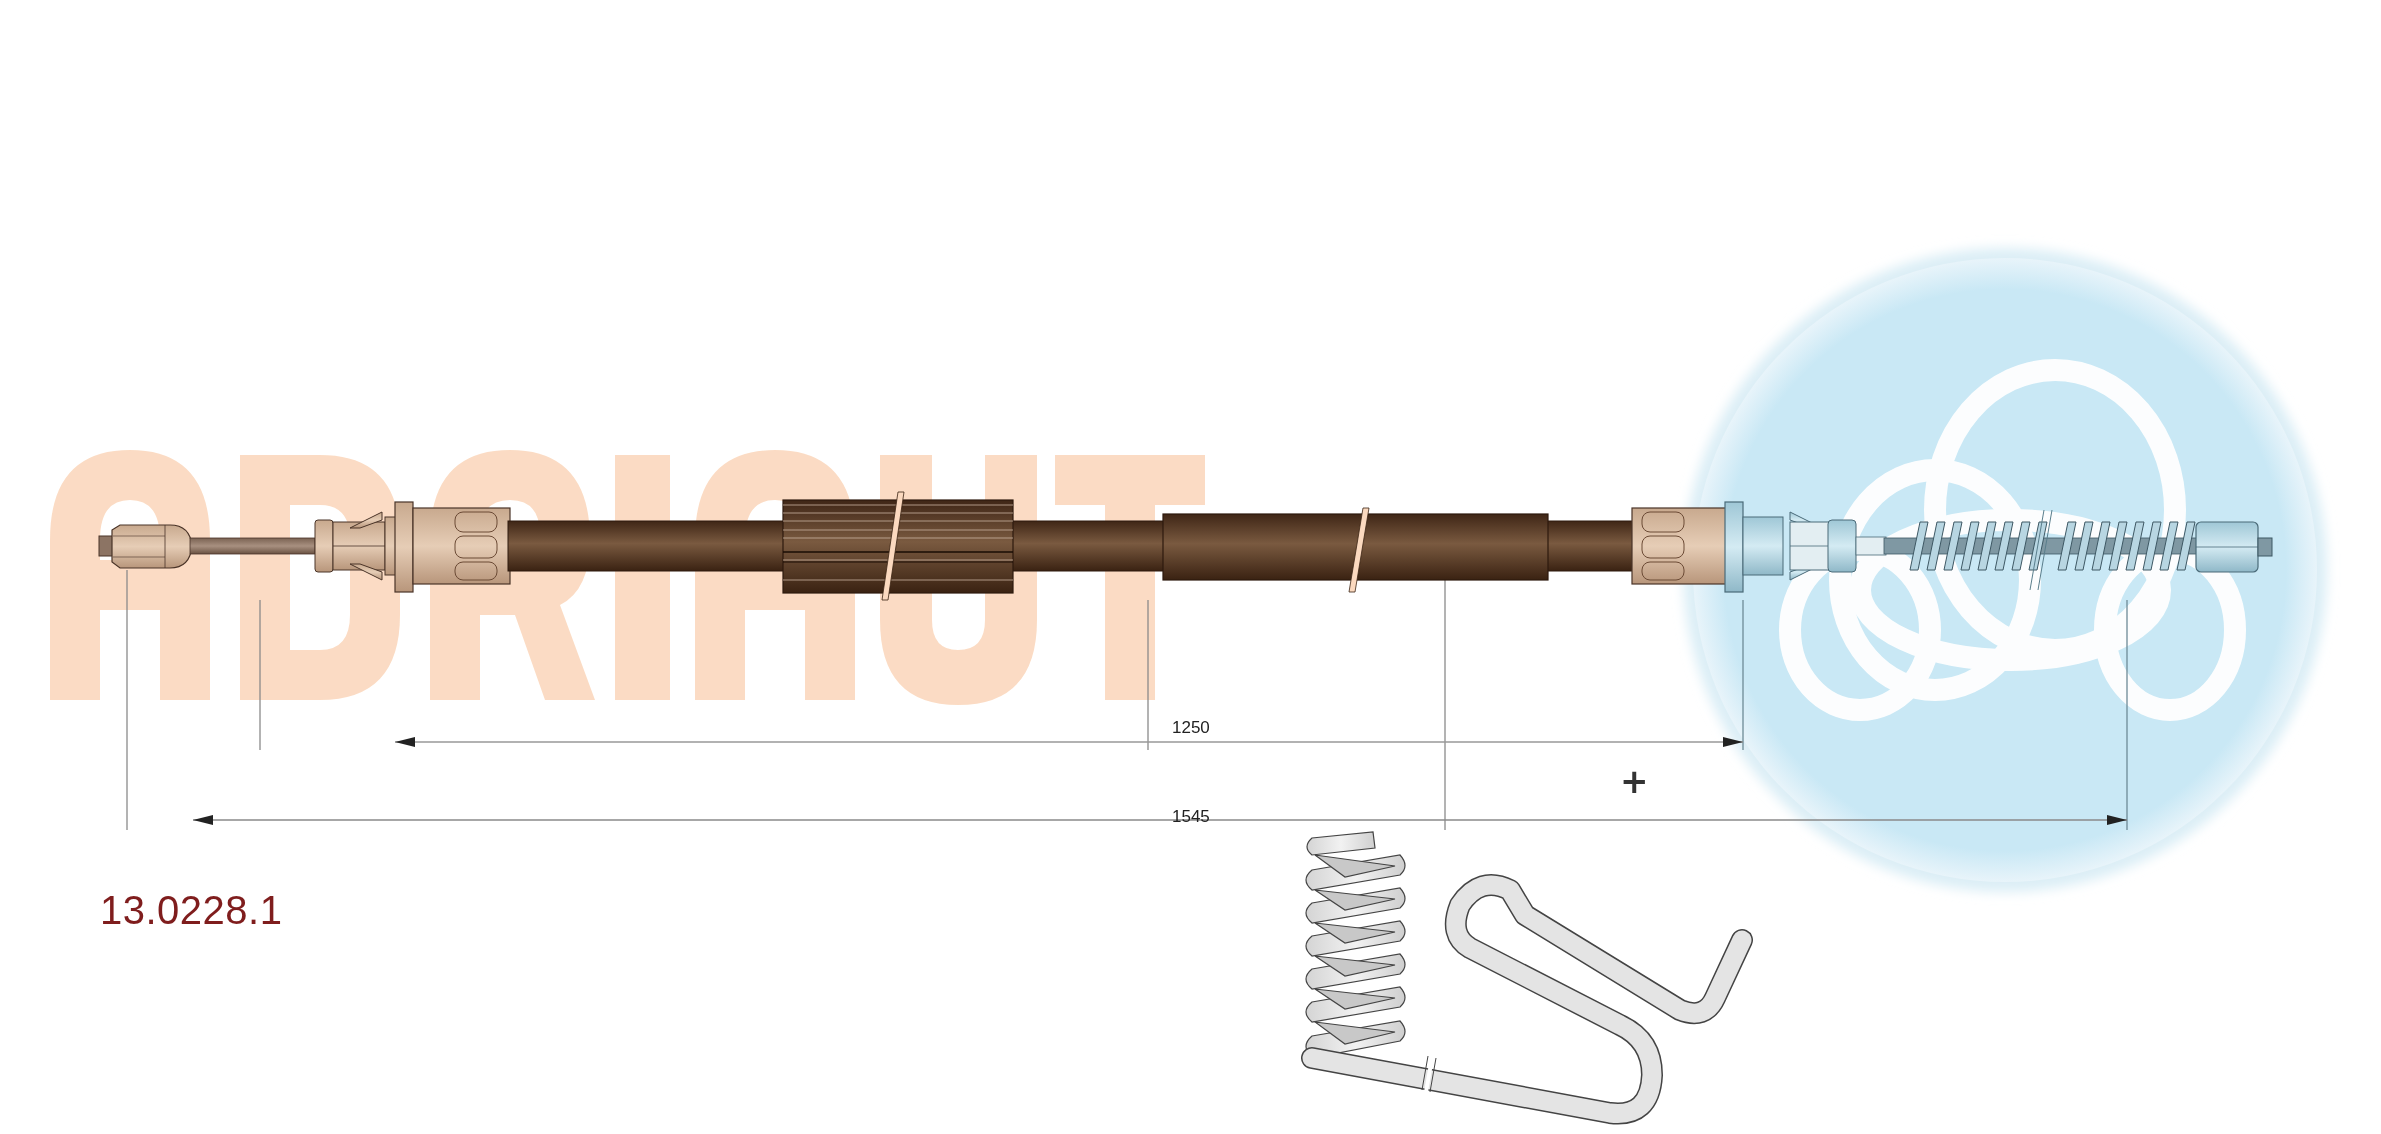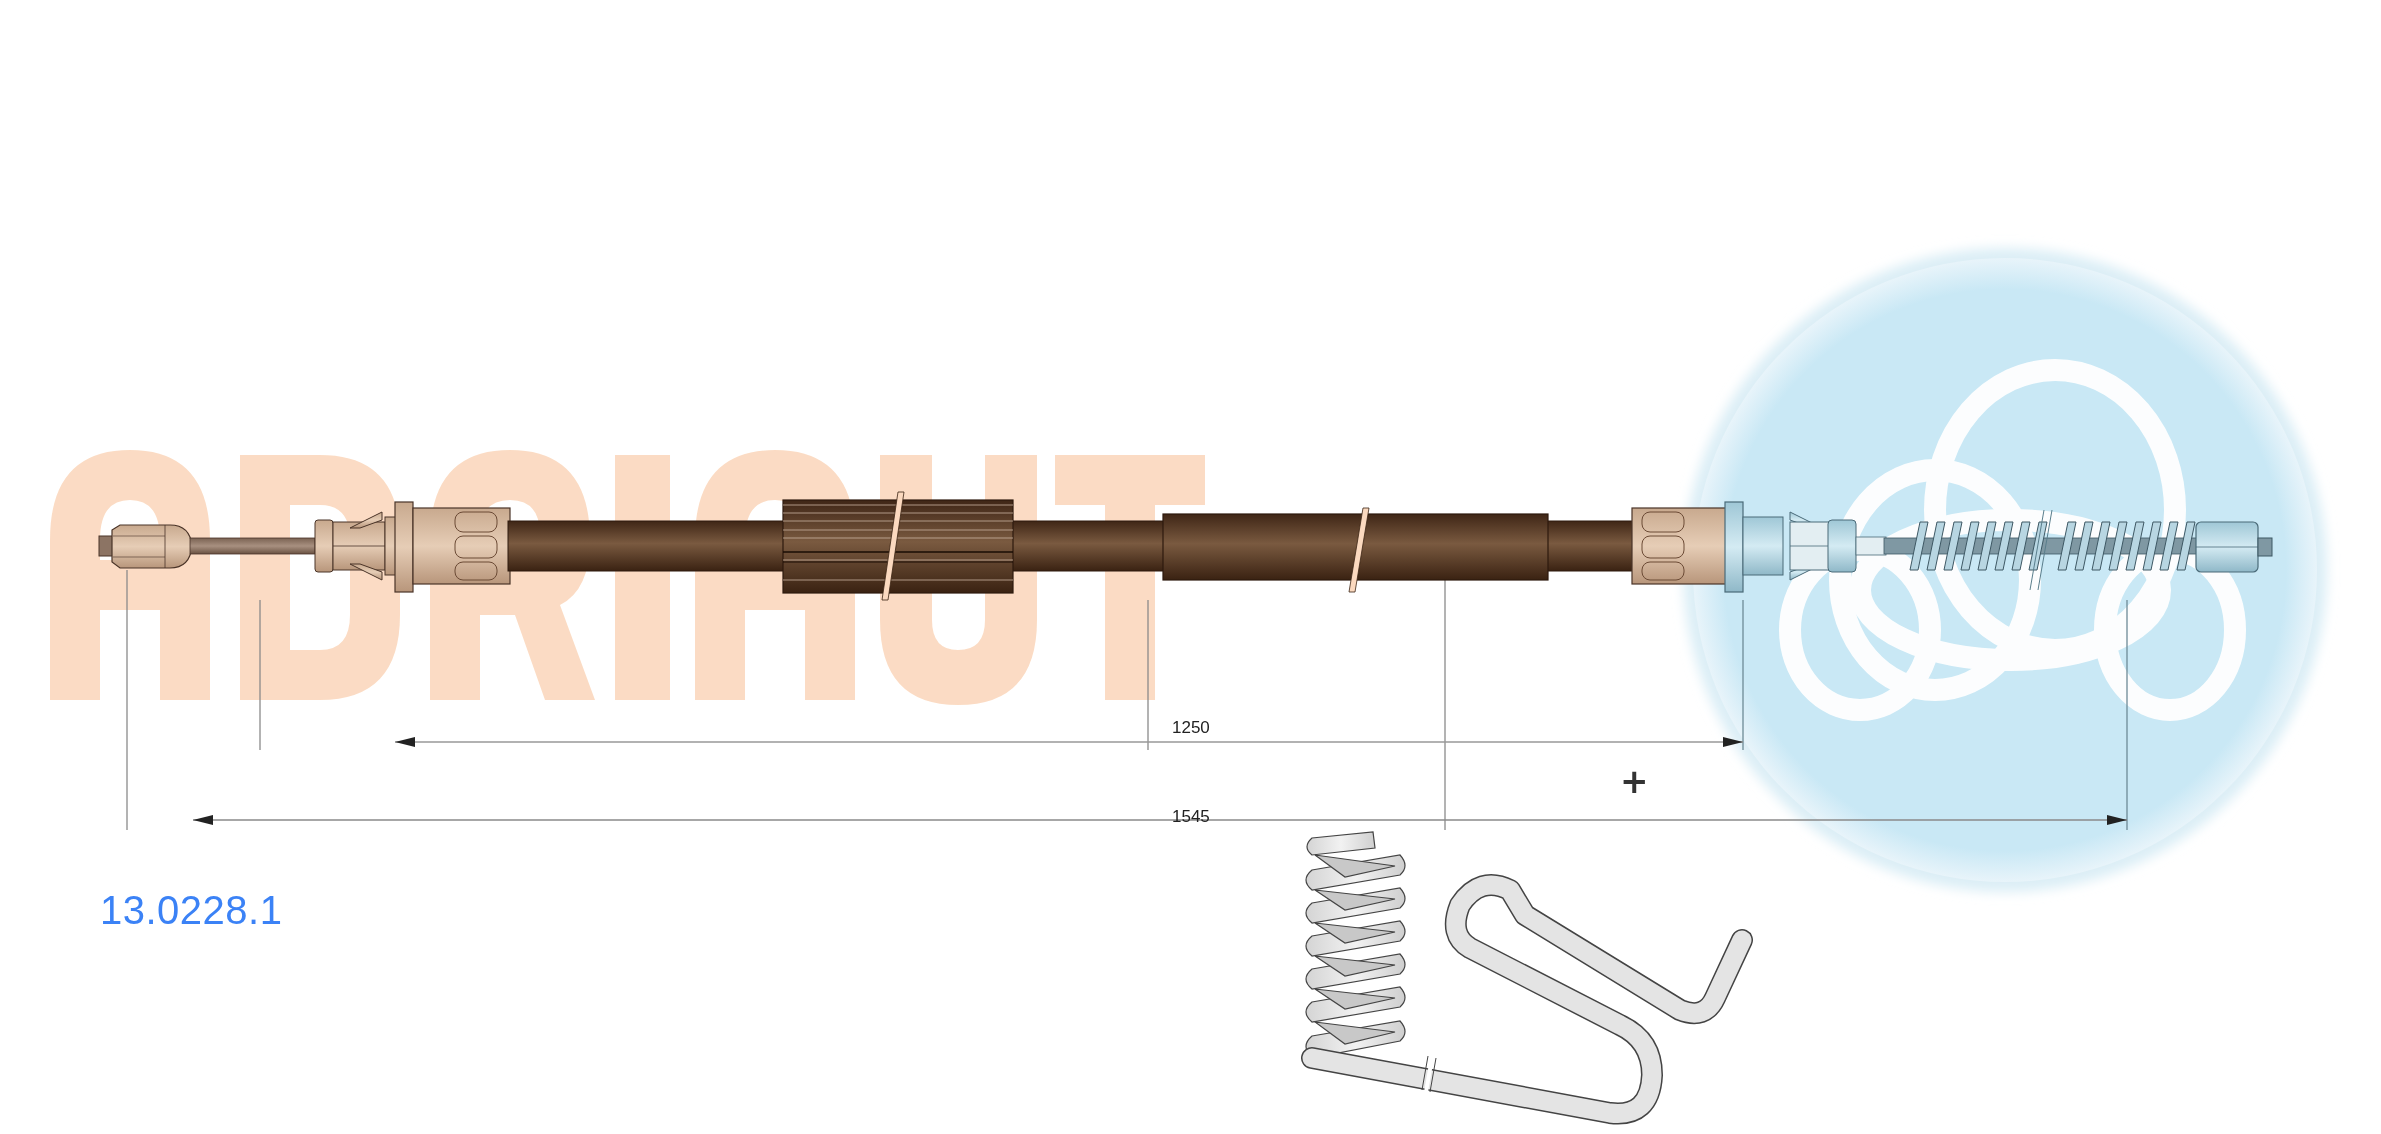--- a/index.html
+++ b/index.html
@@ -1,19 +1,19 @@
 <!DOCTYPE html>
 <html><head>
 <meta charset="utf-8">
 <style>
   html, body { margin: 0; padding: 0; background: #ffffff; }
   body { width: 2381px; height: 1134px; position: relative; overflow: hidden;
          font-family: "Liberation Sans", sans-serif; }
   .stage { position: absolute; left: 0; top: 0; width: 2260px; height: 1134px; }
-  .part-number { position: absolute; left: 100px; top: 888px; font-size: 40px; color: #3b82f6;
+  .part-number { position: absolute; left: 100px; top: 888px; font-size: 40px; color: #7f1d1d;
                  font-family: "Liberation Sans", sans-serif; letter-spacing: 0.5px; }
   .dim-label { position: absolute; font-size: 17px; color: #222; font-family: "Liberation Sans", sans-serif; }
   .plus-mark { position: absolute; left: 1620px; top: 764px; font-size: 34px; font-weight: bold; color: #333;
                font-family: "DejaVu Sans", sans-serif; line-height: 1; }
   svg { position: absolute; left: 0; top: 0; }
 </style>
 </head>
 <body>
 
 <div class="stage">

